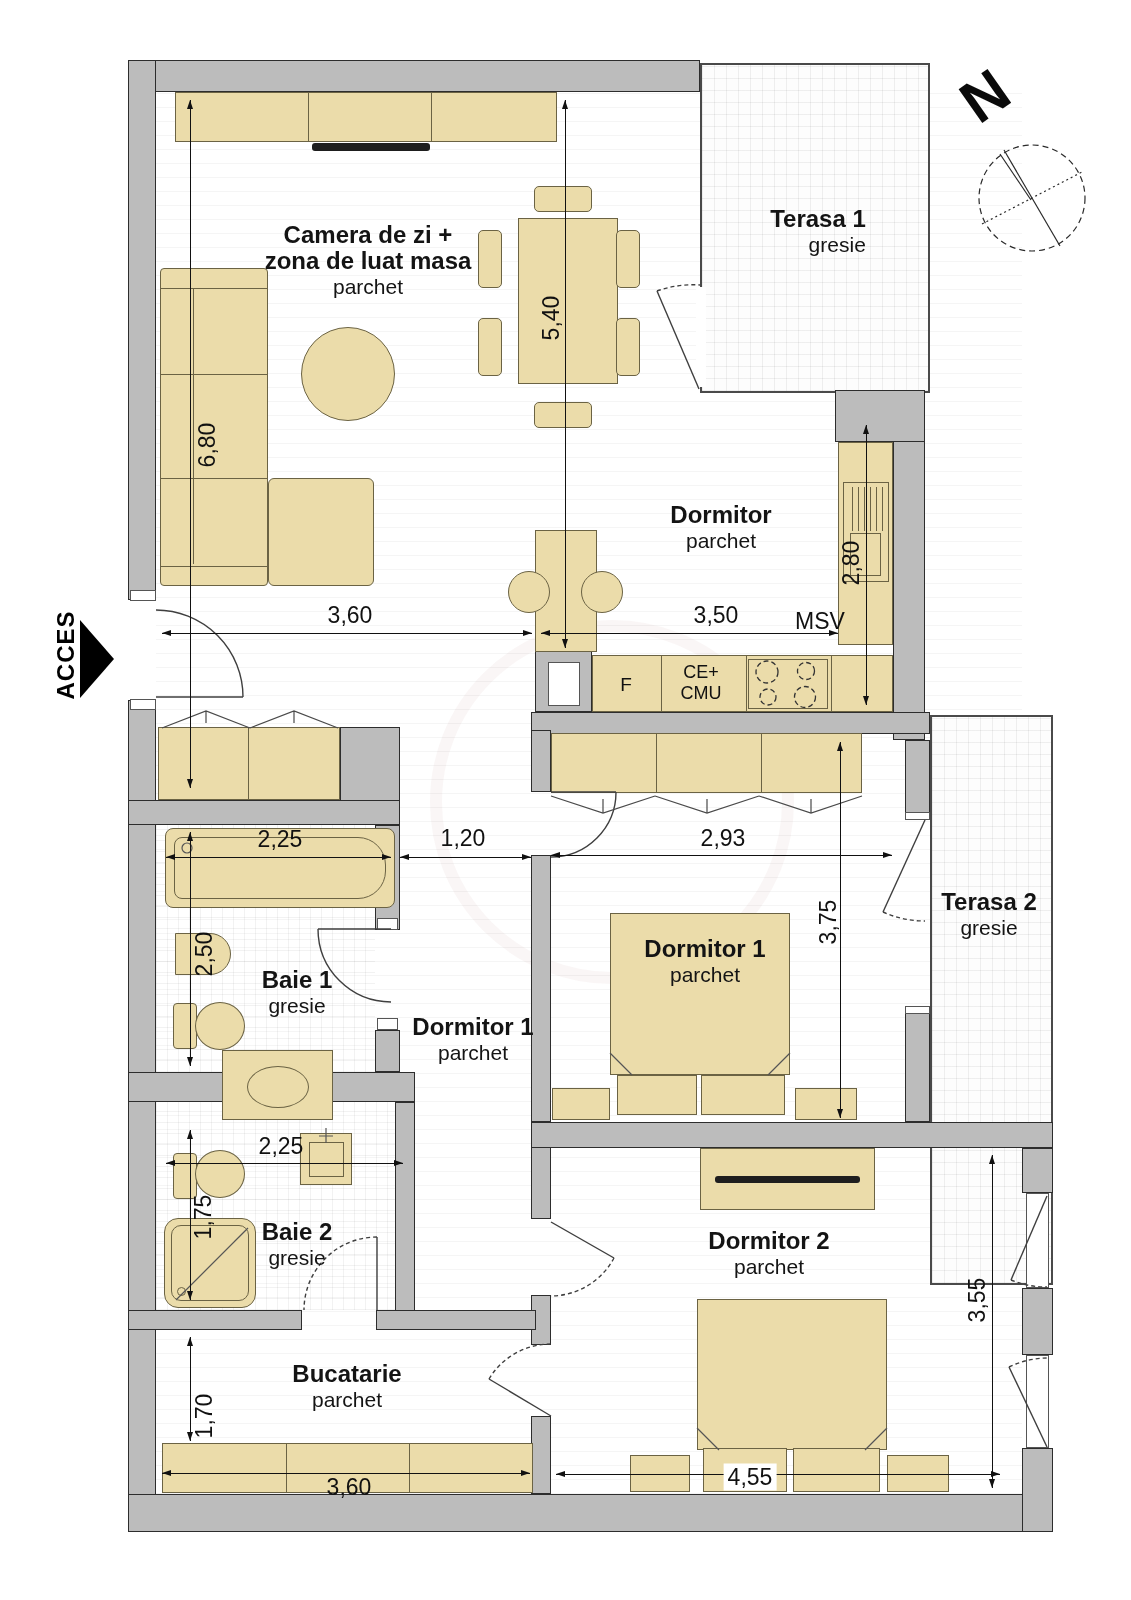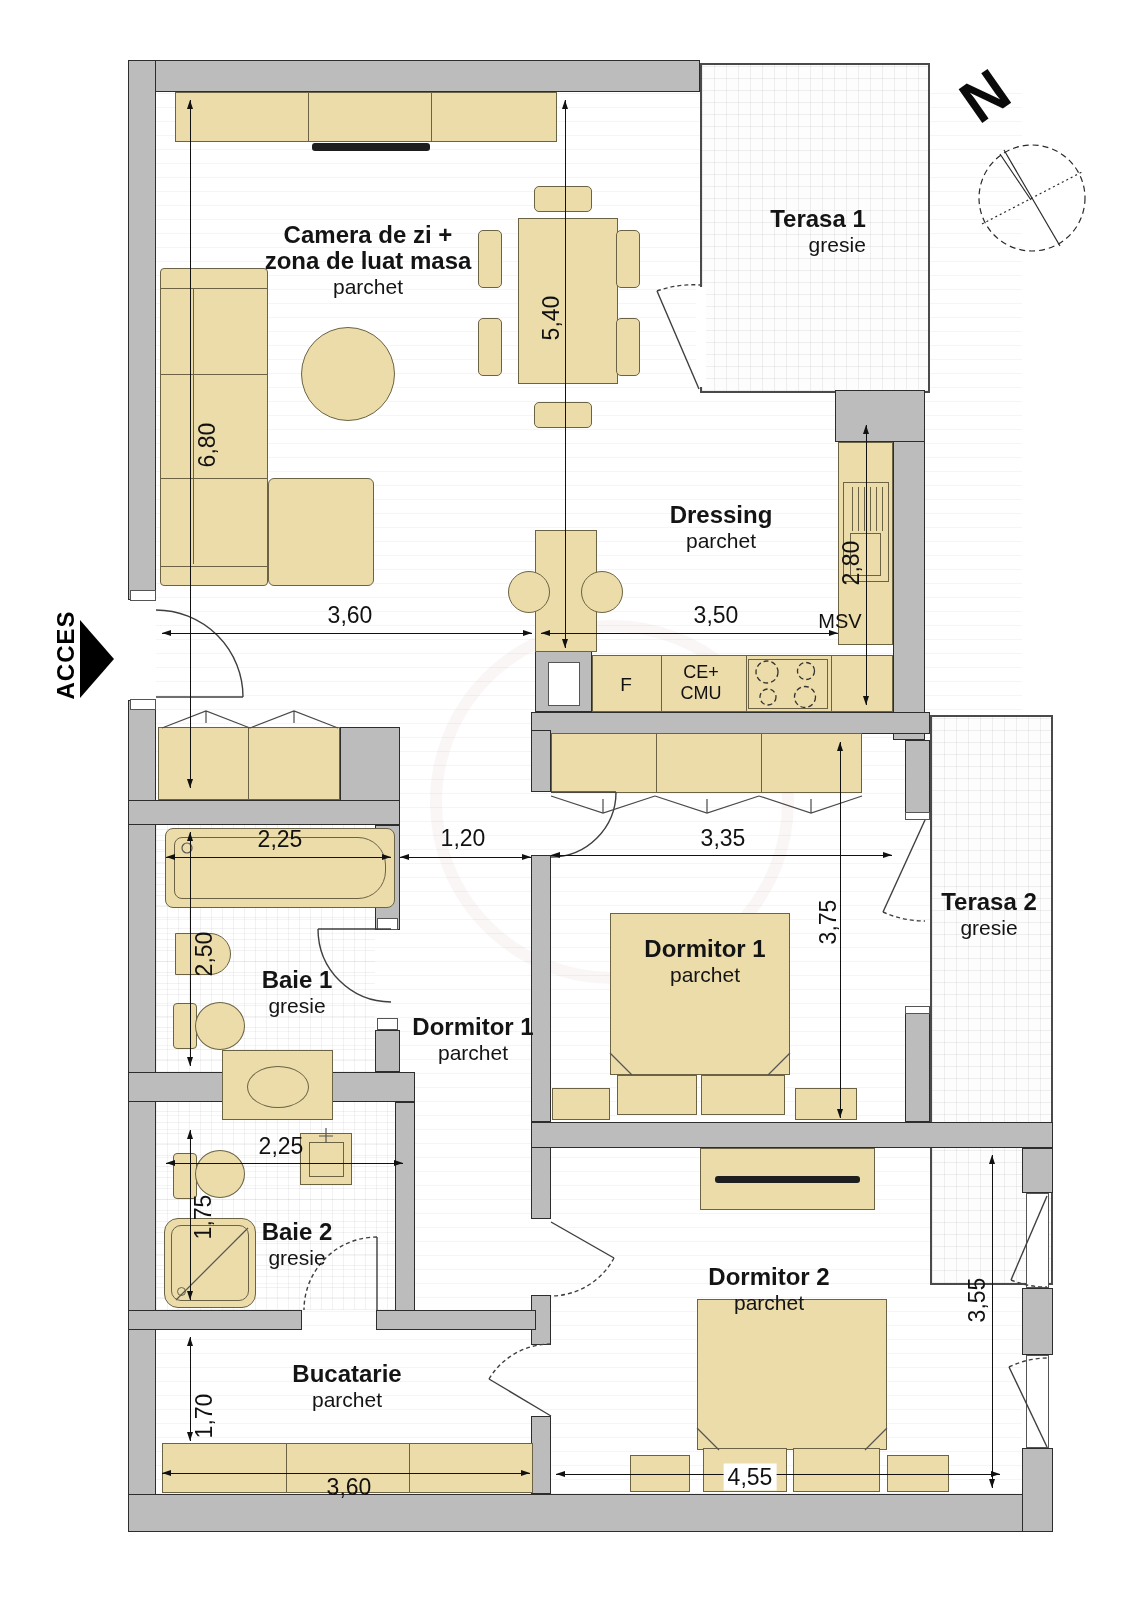--- a/index.html
+++ b/index.html
@@ -275,40 +275,40 @@
   <div class="dim-v" style="left:992px;top:1155px;height:333px;"></div>
 
   <div class="dim-label" style="left:350px;top:615px;">3,60</div>
   <div class="dim-label" style="left:716px;top:615px;">3,50</div>
   <div class="dim-label vert" style="left:207px;top:445px;">6,80</div>
   <div class="dim-label vert" style="left:551px;top:318px;">5,40</div>
   <div class="dim-label vert" style="left:851px;top:563px;">2,80</div>
   <div class="dim-label" style="left:280px;top:839px;">2,25</div>
   <div class="dim-label vert" style="left:204px;top:954px;">2,50</div>
   <div class="dim-label" style="left:463px;top:838px;">1,20</div>
-  <div class="dim-label" style="left:723px;top:838px;">3,35</div>
+  <div class="dim-label" style="left:723px;top:838px;">2,93</div>
   <div class="dim-label vert" style="left:828px;top:922px;">3,75</div>
   <div class="dim-label" style="left:281px;top:1146px;">2,25</div>
   <div class="dim-label vert" style="left:203px;top:1217px;">1,75</div>
   <div class="dim-label vert" style="left:204px;top:1416px;">1,70</div>
   <div class="dim-label" style="left:349px;top:1487px;">3,60</div>
   <div class="dim-label bg" style="left:750px;top:1477px;">4,55</div>
   <div class="dim-label vert" style="left:977px;top:1300px;">3,55</div>
 
   <div class="room-label" style="left:368px;top:261px;">
     <div class="nm">Camera de zi +</div>
     <div class="nm">zona de luat masa</div>
     <div class="fl">parchet</div>
   </div>
   <div class="room-label" style="left:818px;top:232px;text-align:right;">
     <div class="nm">Terasa 1</div>
     <div class="fl">gresie</div>
   </div>
   <div class="room-label" style="left:721px;top:528px;">
-    <div class="nm">Dressing</div>
+    <div class="nm">Dormitor</div>
     <div class="fl">parchet</div>
   </div>
   <div class="room-label" style="left:297px;top:993px;">
     <div class="nm">Baie 1</div>
     <div class="fl">gresie</div>
   </div>
   <div class="room-label" style="left:473px;top:1040px;">
     <div class="nm">Dormitor 1</div>
     <div class="fl">parchet</div>
   </div>
@@ -321,26 +321,26 @@
     <div class="fl">gresie</div>
   </div>
   <div class="room-label" style="left:297px;top:1245px;">
     <div class="nm">Baie 2</div>
     <div class="fl">gresie</div>
   </div>
   <div class="room-label" style="left:347px;top:1387px;">
     <div class="nm">Bucatarie</div>
     <div class="fl">parchet</div>
   </div>
-  <div class="room-label" style="left:769px;top:1254px;margin-top:36px;">
+  <div class="room-label" style="left:769px;top:1254px;">
     <div class="nm">Dormitor 2</div>
     <div class="fl">parchet</div>
   </div>
 
-  <div class="small-label" style="left:840px;top:621px;font-size:20px;">MSV</div>
+  <div class="small-label" style="left:820px;top:621px;font-size:23px;">MSV</div>
   <div class="small-label" style="left:626px;top:685px;font-size:19px;">F</div>
   <div class="small-label" style="left:701px;top:683px;font-size:18px;line-height:21px;">
     <div>CE+</div>
     <div>CMU</div>
   </div>
 
   <div id="acces-text">ACCES</div>
   <div id="acces-arrow"></div>
   <div id="north-n">N</div>
 

